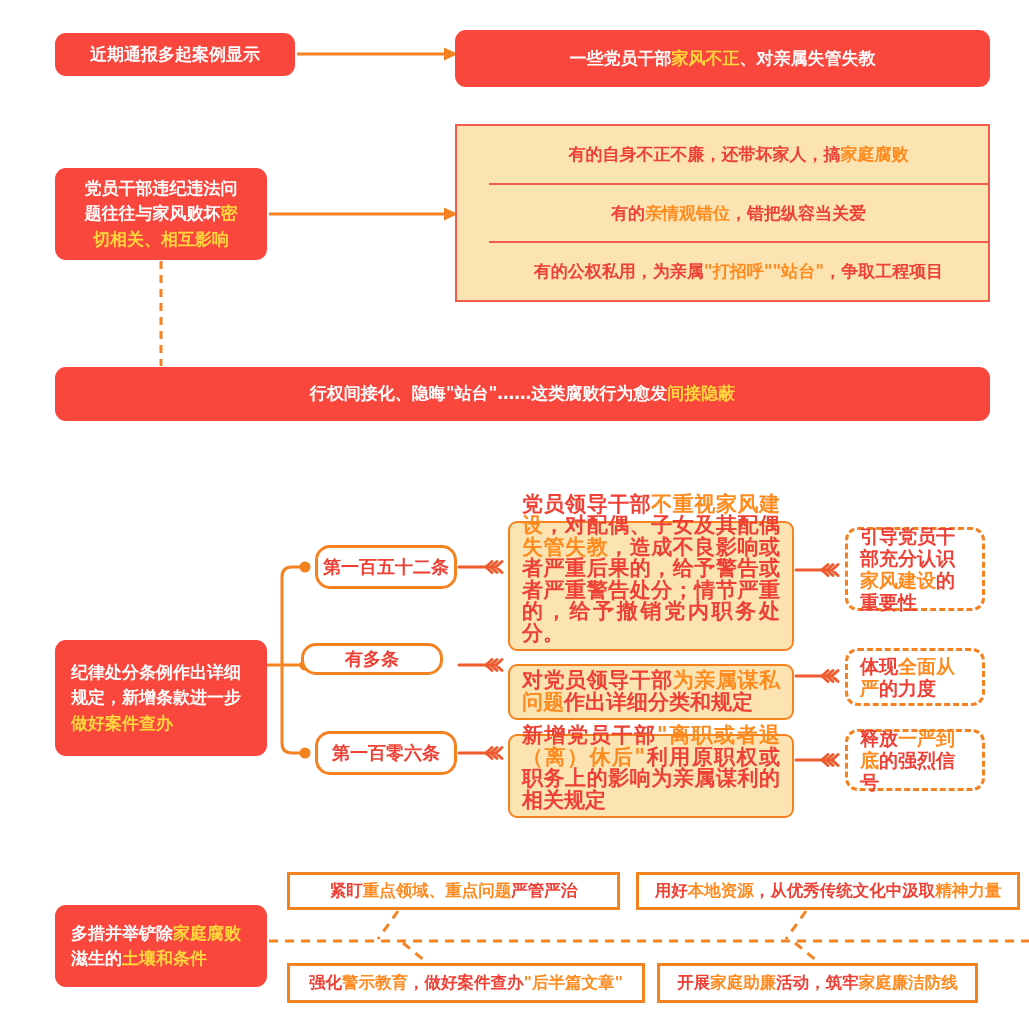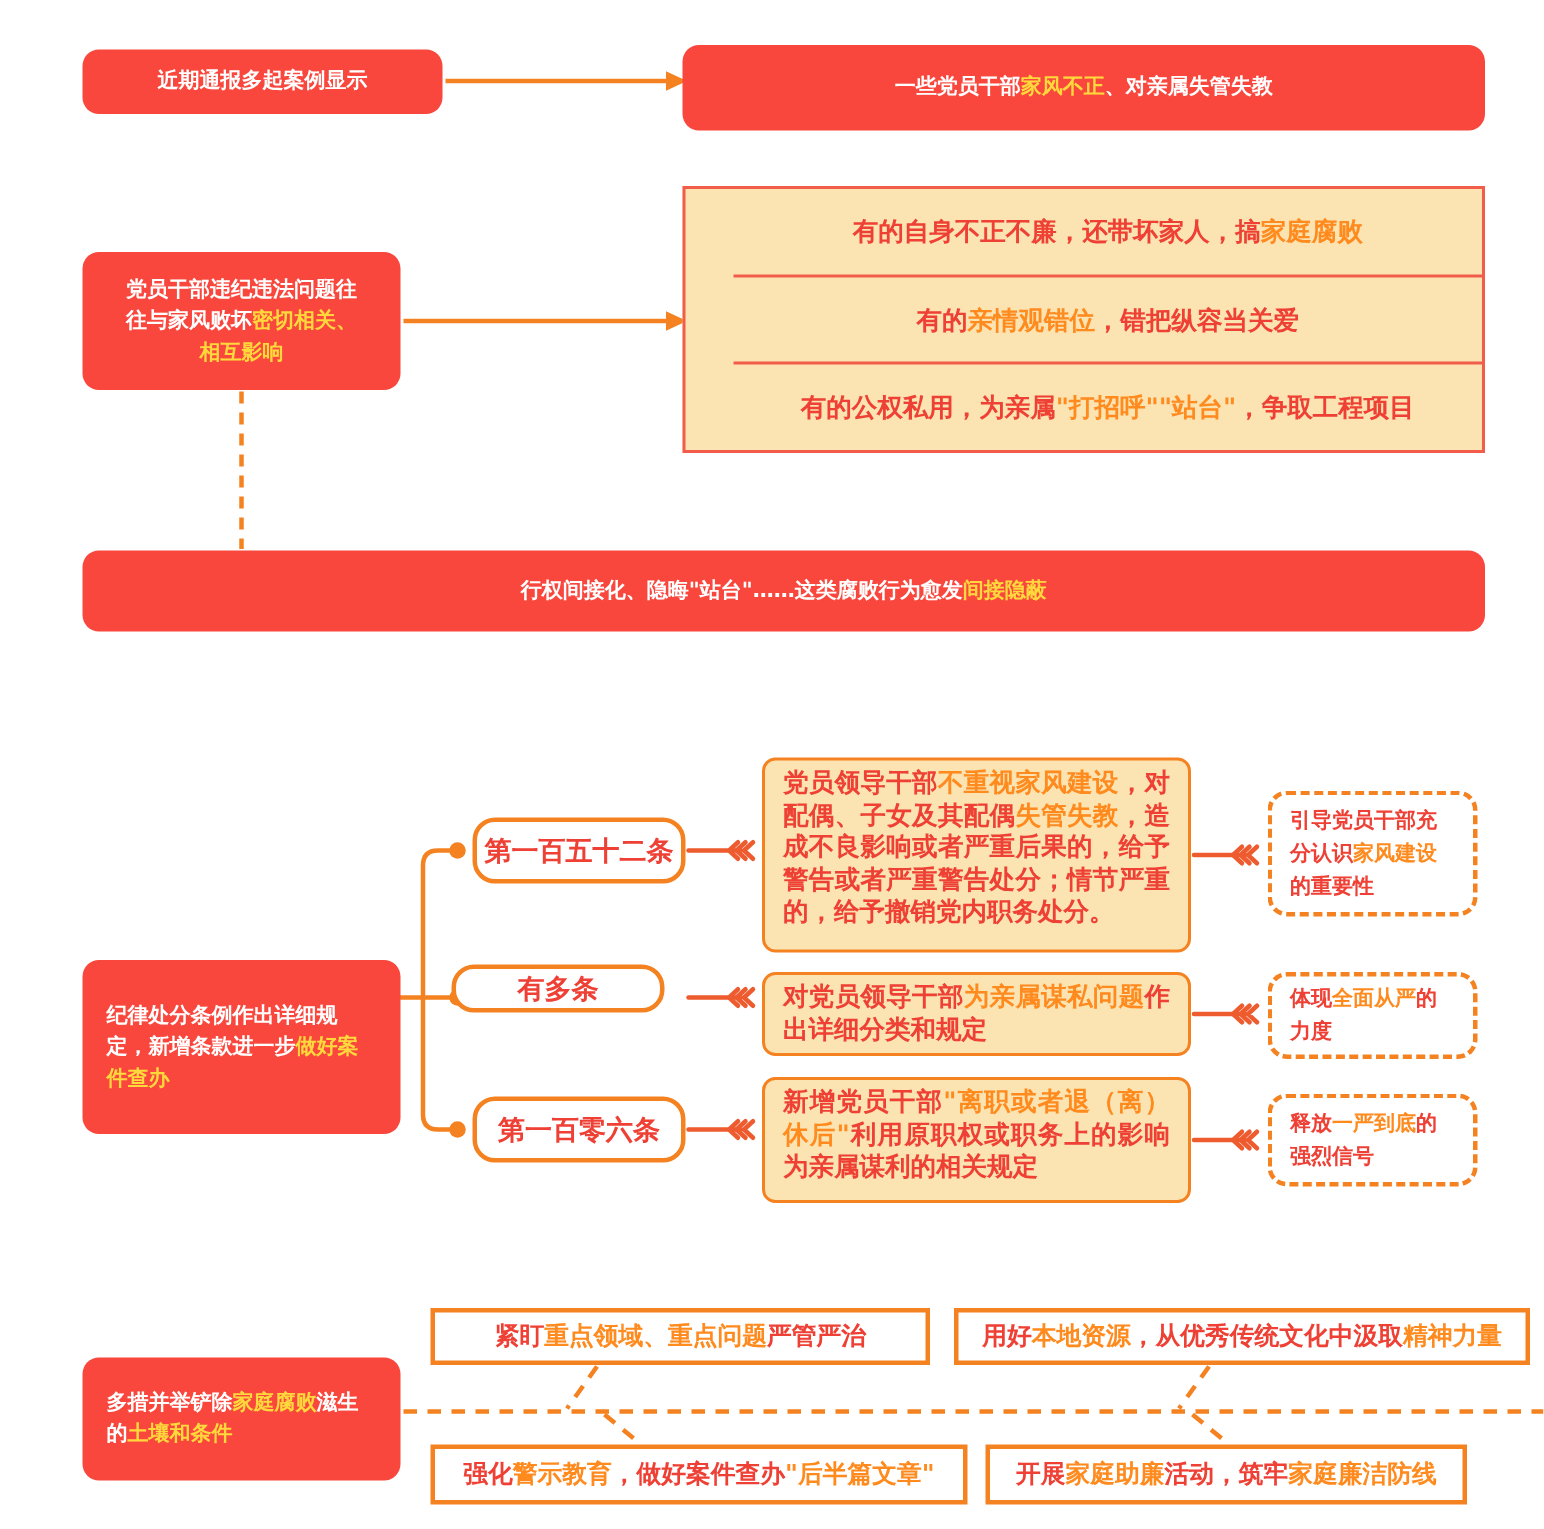--- a/index.html
+++ b/index.html
@@ -8,21 +8,21 @@
   }
   *{box-sizing:border-box;margin:0;padding:0;}
   body{background:#ffffff;font-family:"DejaVu Sans","Liberation Sans",sans-serif;}
   .stage{position:relative;width:1029px;height:1019px;background:#fff;overflow:hidden;}
   .abs{position:absolute;}
   svg.overlay{position:absolute;left:0;top:0;width:1029px;height:1019px;z-index:1;}
   .box{z-index:2;font-weight:bold;}
   .red-box{
     background:var(--red);color:#fff;border-radius:11px;
     display:flex;align-items:center;justify-content:center;
-    font-size:14px;line-height:1.5;text-align:center;
+    font-size:17px;line-height:1.5;text-align:center;
   }
   .red-box.left-align{justify-content:flex-start;text-align:left;}
   .nowrap{white-space:nowrap;}
   .seg-yellow{color:var(--yellow);}
   .seg-orange{color:var(--orange-text);}
   .example-panel{
     background:var(--cream);border:2px solid var(--border-red);
     display:flex;flex-direction:column;padding-left:32px;
   }
   .example-row{
@@ -31,26 +31,26 @@
     white-space:nowrap;
   }
   .example-row:last-child{border-bottom:none;}
   .label-box{
     background:#fff;border:3px solid var(--orange);border-radius:15px;
     display:flex;align-items:center;justify-content:center;
     color:var(--red-text);font-size:18px;
   }
   .detail-box{
     background:var(--cream);border:2px solid var(--orange);border-radius:9px;
-    color:var(--red-text);font-size:17px;line-height:21.5px;
-    padding:5px 12px;display:flex;align-items:flex-start;text-align:justify;
+    color:var(--red-text);font-size:21px;line-height:21.5px;
+    padding:5px 12px;display:flex;align-items:flex-end;text-align:justify;margin-top:16px;
   }
   .takeaway-box{
     background:#fff;border:3px dashed var(--orange);border-radius:13px;
-    color:var(--red-text);font-size:14px;line-height:22px;
+    color:var(--red-text);font-size:19px;line-height:22px;
     padding:6px 12px;display:flex;align-items:center;text-align:left;
   }
   .measure-box{
     background:#fff;border:3px solid var(--orange);
     display:flex;align-items:center;justify-content:center;
     color:var(--red-text);font-size:16.5px;white-space:nowrap;
   }
 </style>
 </head>
 <body>

